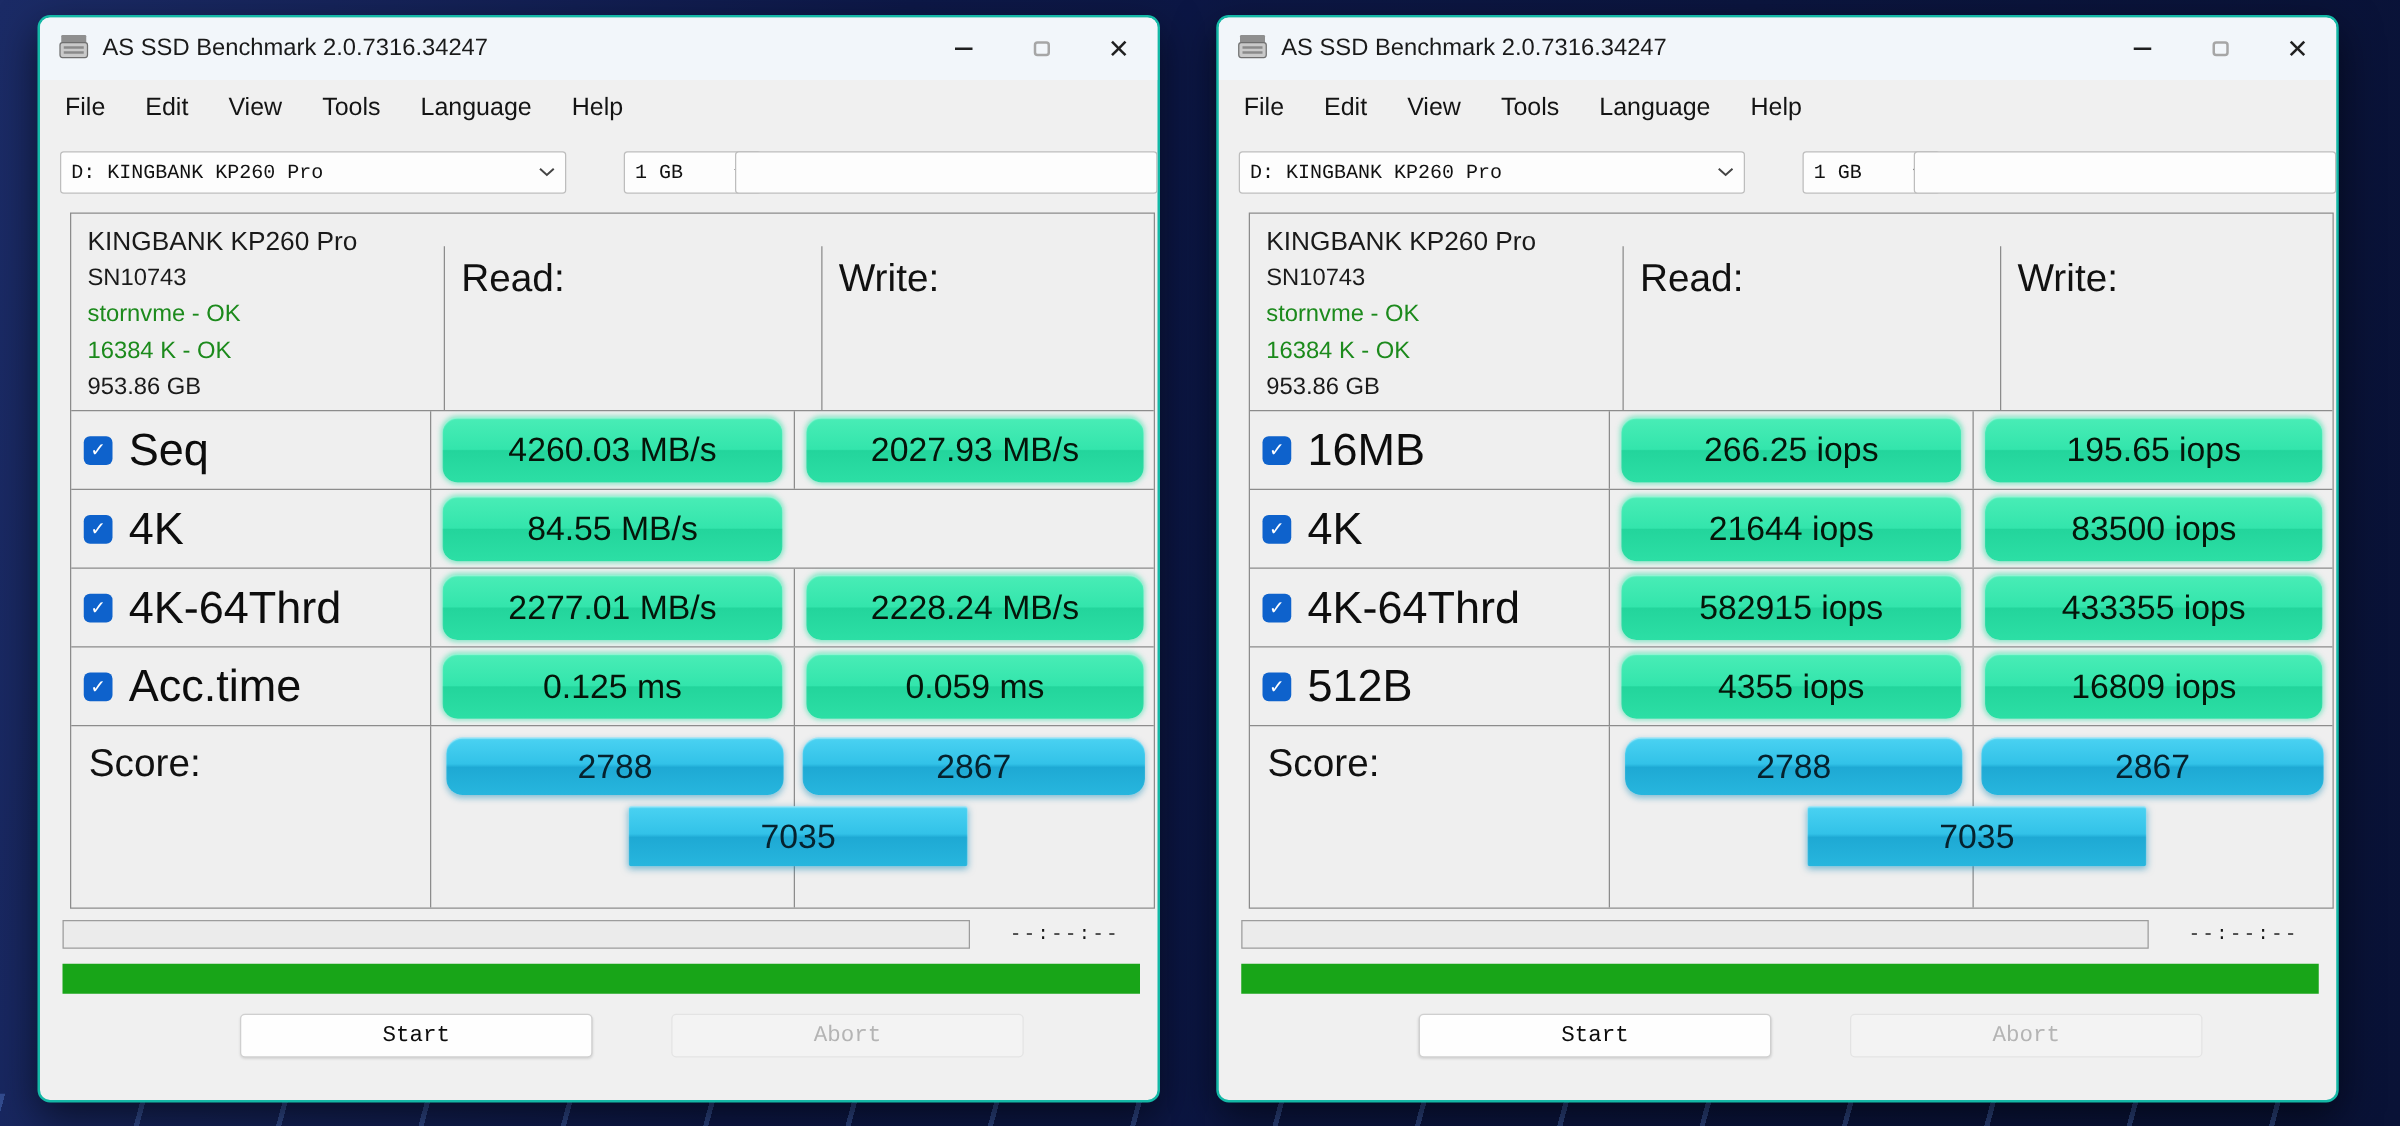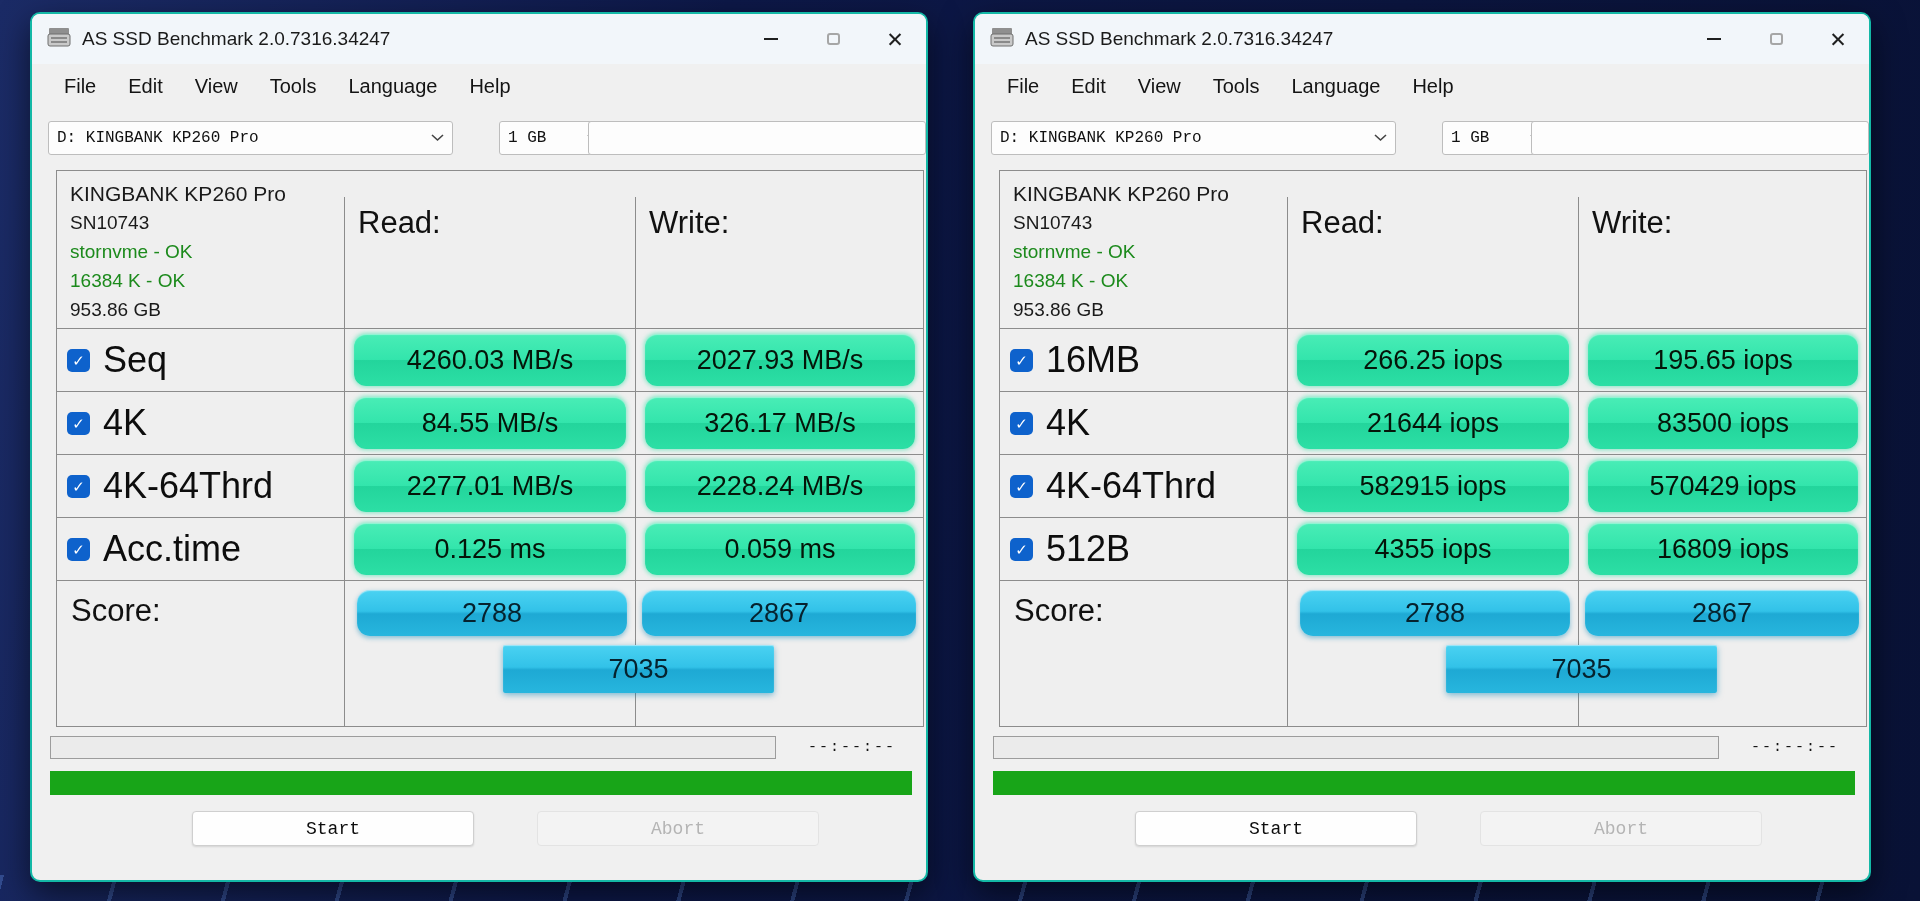--- a/index.html
+++ b/index.html
@@ -27,37 +27,37 @@
 
   .titlebar { height:50px; background:#f2f6fa; display:flex; align-items:center; padding:0 0 0 14px; }
   .app-icon { margin-right:10px; flex:0 0 auto; }
   .title { font-size:19px; color:#1a1a1a; white-space:nowrap; }
   .win-controls { margin-left:auto; display:flex; height:100%; }
   .wc-btn { width:62px; height:100%; display:flex; align-items:center; justify-content:center; cursor:default; }
   .min-glyph { width:14px; height:2px; background:#1f1f1f; }
   .max-glyph { width:13px; height:12px; border:2px solid #a6a6a6; border-radius:3px; }
   .close-glyph { font-size:21px; color:#1f1f1f; font-weight:400; line-height:1; }
 
-  .menubar { display:flex; align-items:center; height:44px; padding-left:16px; font-size:20px; color:#141414; }
+  .menubar { display:flex; align-items:center; height:44px; padding-left:4px; font-size:20px; color:#141414; }
   .menu-item { padding:0 16px; cursor:default; }
 
   .combo-row { position:absolute; top:107px; left:0; width:100%; height:34px; }
   .combo, .blank-box {
     position:absolute; top:0; height:34px; background:#fdfdfd;
     border:1px solid #bdbdbd; border-radius:3px;
   }
   .combo { display:flex; align-items:center; padding:0 8px; font-family:"Liberation Mono","DejaVu Sans Mono",monospace; font-size:16px; color:#111; }
   .combo-drive { left:16px; width:405px; }
   .combo-size  { left:434px; width:110px;margin-left:33px; }
   .blank-box   { left:556px; width:338px; }
   .combo .chev { margin-left:auto; }
 
   .bench-table { position:absolute; top:156px; left:24px; width:868px; background:#efefef; border:1px solid #8c8c8c; }
   .trow { display:grid; grid-template-columns:287px 291px 289px; border-top:1px solid #8c8c8c; position:relative; }
-  .trow:first-child { border-top:none; }
+  .trow:first-child { border-top:none;gap:11px; }
   .cell { position:relative; }
   .c2, .c3 { border-left:1px solid #8c8c8c; }
 
   .info-row { height:157px; }
   .info-cell { padding:8px 0 0 13px; line-height:29px; }
   .info-model { font-size:21px; color:#1a1a1a; }
   .info-line { font-size:19px; color:#1a1a1a; }
   .info-green { color:#1c8a1c; }
   .rw-header { font-size:31px; color:#111; padding:8px 0 0 13px;margin-top:26px; }
 
@@ -196,23 +196,20 @@
     <div class="trow bench-row">
       <div class="cell c1 label-cell">
         <span class="checkbox">
             <span class="check">✓</span>
           </span>
         <span class="row-label">4K</span>
       </div>
       <div class="cell c2 value-cell">
           <div class="pill pill-green">84.55 MB/s</div>
         </div>
-      <div class="cell c3 value-cell">
-          <div class="pill pill-green">326.17 MB/s</div>
-        </div>
     </div>
 
     <div class="trow bench-row">
       <div class="cell c1 label-cell">
         <span class="checkbox">
             <span class="check">✓</span>
           </span>
         <span class="row-label">4K-64Thrd</span>
       </div>
       <div class="cell c2 value-cell">
@@ -357,21 +354,21 @@
       <div class="cell c1 label-cell">
         <span class="checkbox">
             <span class="check">✓</span>
           </span>
         <span class="row-label">4K-64Thrd</span>
       </div>
       <div class="cell c2 value-cell">
           <div class="pill pill-green">582915 iops</div>
         </div>
       <div class="cell c3 value-cell">
-          <div class="pill pill-green">570429 iops</div>
+          <div class="pill pill-green">433355 iops</div>
         </div>
     </div>
 
     <div class="trow bench-row">
       <div class="cell c1 label-cell">
         <span class="checkbox">
             <span class="check">✓</span>
           </span>
         <span class="row-label">512B</span>
       </div>

